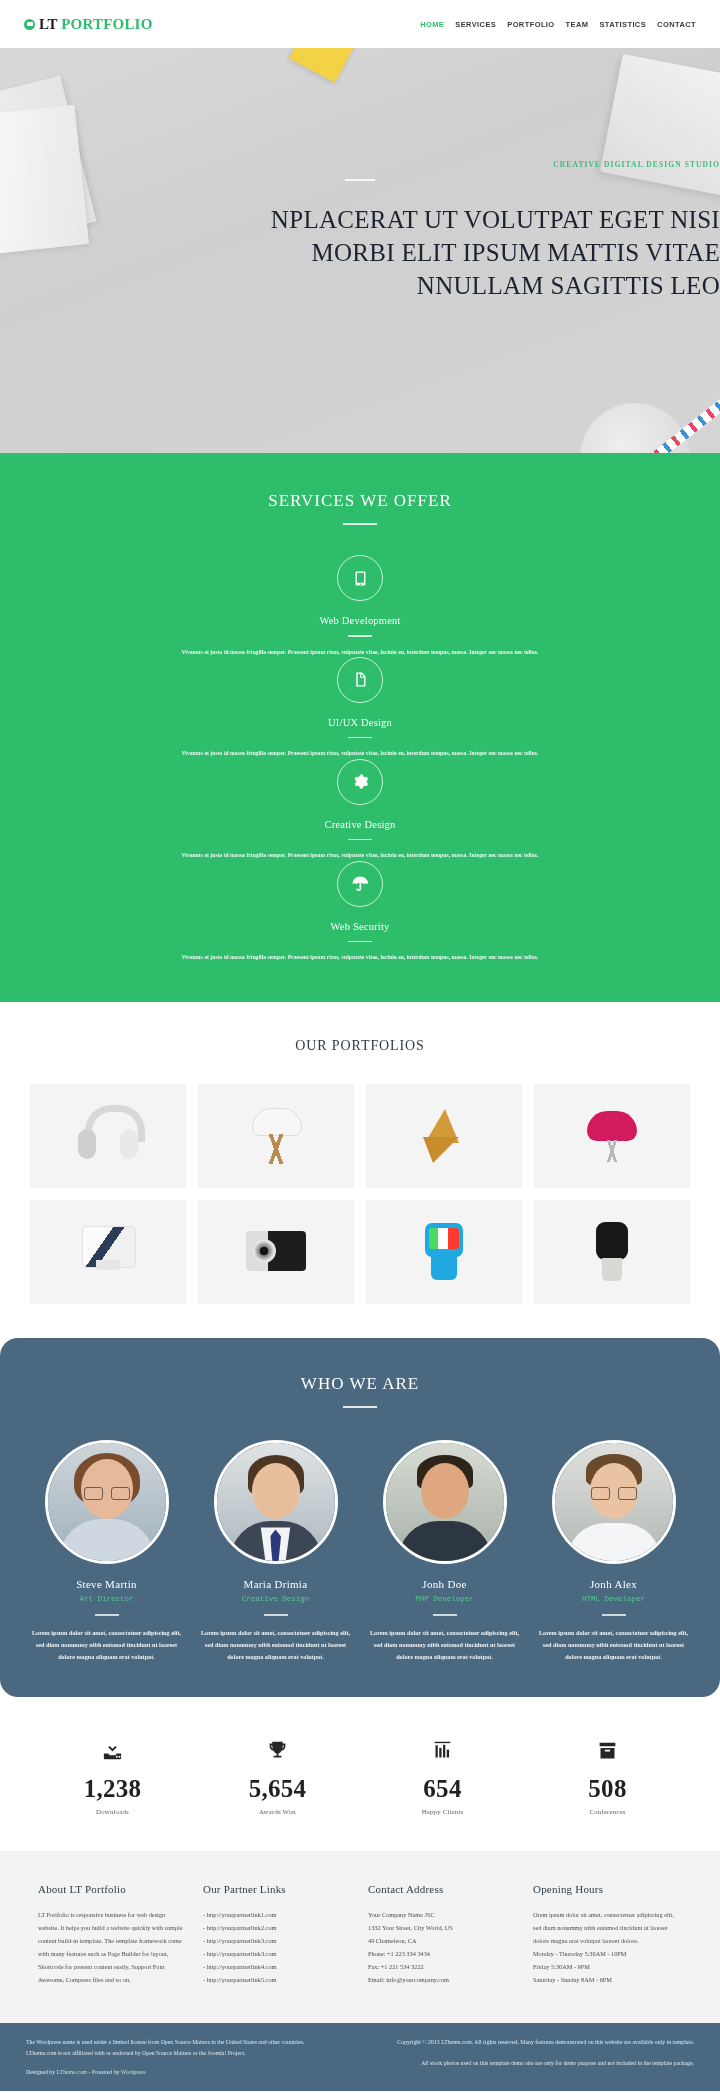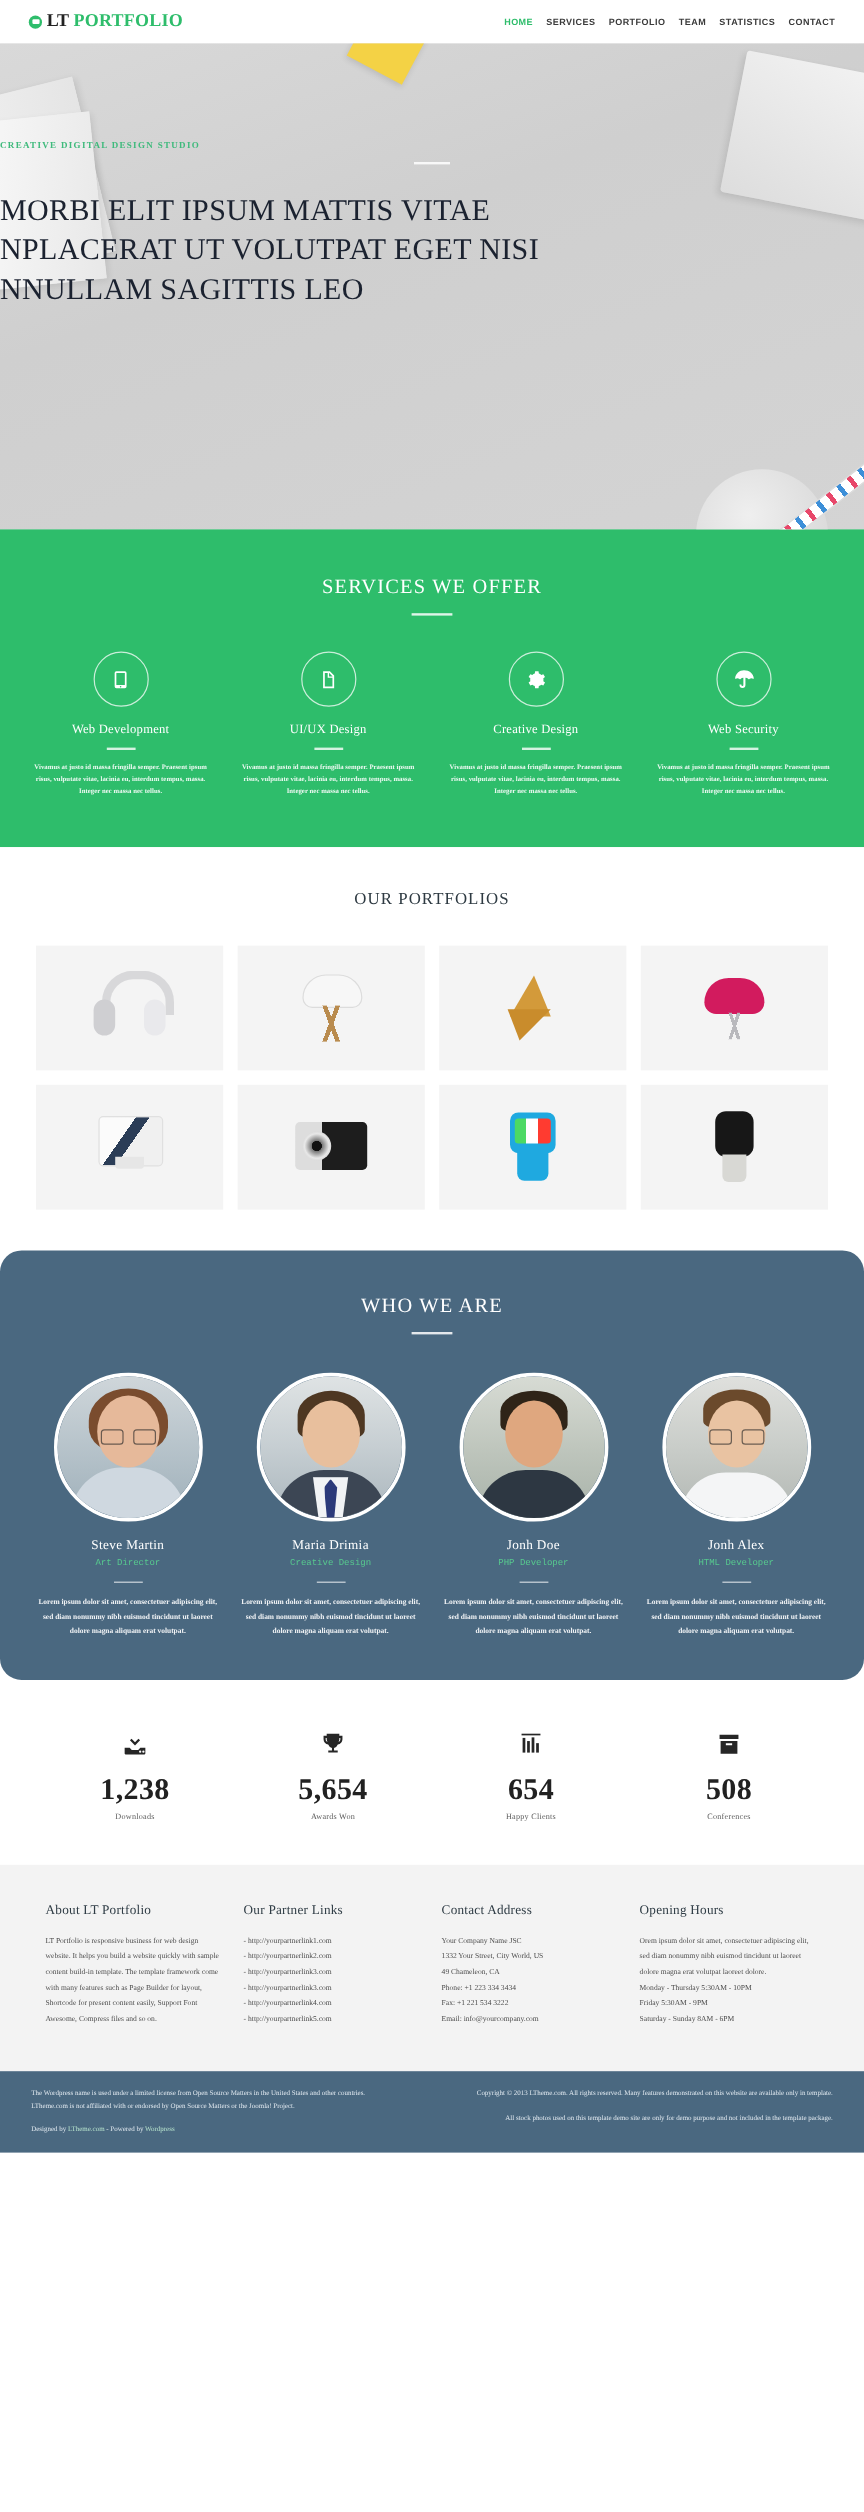--- a/index.html
+++ b/index.html
@@ -7,21 +7,21 @@
   body {
     font-family: "Liberation Serif", "DejaVu Serif", serif;
     background: #ffffff;
     color: #333;
     -webkit-font-smoothing: antialiased;
   }
   .page { width: 720px; margin: 0 auto; position: relative; overflow: hidden; }
 
   
   .header {
-    height: 36px;
+    height: 48px;
     background: #ffffff;
     display: flex;
     align-items: center;
     justify-content: space-between;
     padding: 0 24px;
     position: relative;
     z-index: 20;
   }
   .logo { display: flex; align-items: center; gap: 4px; }
   .logo-mark {
@@ -80,21 +80,21 @@
     transform: rotate(-38deg);
     border: 1px solid #ddd;
   }
   .d-circle-br {
     right: 30px; bottom: -60px; width: 110px; height: 110px;
     border-radius: 50%;
     background: radial-gradient(circle at 40% 35%, #efefef, #d2d2d2);
   }
   .hero-inner {
     position: relative; z-index: 5;
-    text-align: left; padding-top: 80px;
+    text-align: right; padding-top: 112px;
   }
   .hero-kicker {
     font-family: "Liberation Serif", serif;
     font-size: 7.5px; font-weight: bold; letter-spacing: 1.1px;
     color: #3fba7c; text-transform: uppercase;
   }
   .hero-sep {
     width: 30px; height: 2px; background: #ffffff;
     margin: 10px auto 0; opacity: .85;
   }
@@ -106,21 +106,21 @@
   }
   .hero-title span { display: block; }
 
   
   .services { background: #2EBD6B; padding: 38px 0 40px; color: #fff; }
   .sec-title-white {
     text-align: center; color: #fff;
     font-size: 17px; letter-spacing: 1px; font-weight: normal;
   }
   .sep-white { width: 34px; height: 2px; background: rgba(255,255,255,.85); margin: 12px auto 0; }
-  .svc-grid { display: flex; margin-top: 30px; padding: 0 14px; }
+  .svc-grid { display: flex; margin-top: 30px; padding: 0 14px; flex-direction: column; }
   .svc { flex: 1; text-align: center; padding: 0 8px; }
   .svc-ico {
     width: 46px; height: 46px; border-radius: 50%;
     border: 1.5px solid rgba(255,255,255,.75);
     margin: 0 auto 14px; display: flex; align-items: center; justify-content: center;
   }
   .svc-ico svg { fill: #fff; }
   .svc-name { font-size: 10.5px; color: #fff; letter-spacing: .2px; }
   .svc-line { width: 24px; height: 1.5px; background: rgba(255,255,255,.8); margin: 9px auto 10px; }
   .svc-desc {
@@ -330,22 +330,22 @@
     <div class="hero-deco d-paper-l2"></div>
     <div class="hero-deco d-yellow"></div>
     <div class="hero-deco d-paper-r"></div>
     <div class="hero-deco d-circle-br"></div>
     <div class="hero-deco d-ruler"></div>
 
     <div class="hero-inner">
       <div class="hero-kicker">CREATIVE DIGITAL DESIGN STUDIO</div>
       <div class="hero-sep"></div>
       <h1 class="hero-title">
+        <span>NPLACERAT UT VOLUTPAT EGET NISI</span>
         <span>MORBI ELIT IPSUM MATTIS VITAE</span>
-        <span>NPLACERAT UT VOLUTPAT EGET NISI</span>
         <span>NNULLAM SAGITTIS LEO</span>
       </h1>
     </div>
   </div>
 
   <div class="services">
     <h2 class="sec-title-white">SERVICES WE OFFER</h2>
     <div class="sep-white"></div>
 
     <div class="svc-grid">

